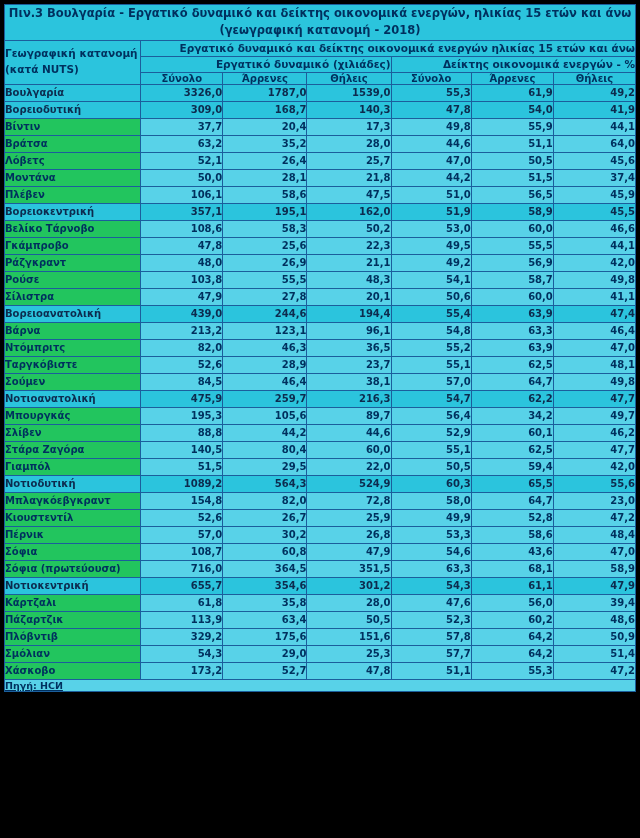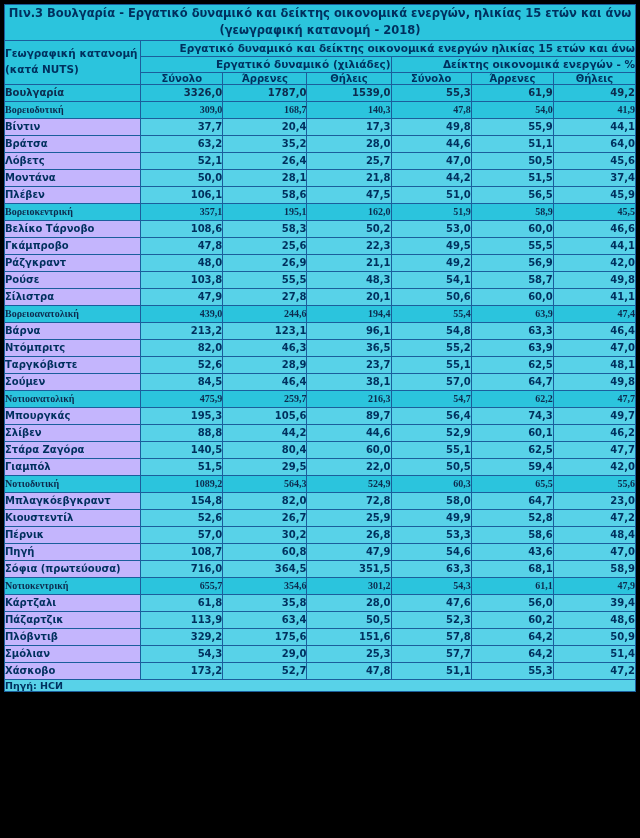--- a/index.html
+++ b/index.html
@@ -53,53 +53,53 @@
   }
   .sub{
     background:#2bc4dd;
     text-align:center;
     color:#0d2b4e;
     font-size:10px;
     padding:3px 6px 3px 3px;
   }
   .sub.first{ text-align:center; }
   td.name{
-    background:#c4b5fd;
+    background:#22c55e;
     font-size:10px;
     padding:2px 4px;
     color:#0a2d55;
     height:16px;
     white-space:nowrap;
     overflow:hidden;
   }
   td.num{
     background:#58d2e8;
     font-size:10px;
     text-align:right;
     padding:2px 6px 2px 2px;
     color:#0a2d55;
     height:16px;
   }
   tr.region td.name, tr.region td.num{
     background:#2bc4dd;
     color:#0d2b4e;
-    font-family:Liberation Serif, serif;
   }
   tr.country td.name, tr.country td.num{
     background:#2bc4dd;
     color:#0d2b4e;
     margin-left:36px;
   }
   .footer{
     background:#58d2e8;
     font-size:9.5px;
     color:#0a2d55;
     font-weight:bold;
     padding:3px 5px;
     text-align:left;
+    text-decoration:underline;
   }
   col.c0{width:136px;}
   col.c1{width:82px;}
   col.c2{width:84px;}
   col.c3{width:84px;}
   col.c4{width:80px;}
   col.c5{width:82px;}
   col.c6{width:82px;}
 </style>
 </head>
@@ -314,21 +314,21 @@
           <td class="num">54,7</td>
           <td class="num">62,2</td>
           <td class="num">47,7</td>
         </tr>
         <tr class="area">
           <td class="name">Μπουργκάς</td>
           <td class="num">195,3</td>
           <td class="num">105,6</td>
           <td class="num">89,7</td>
           <td class="num">56,4</td>
-          <td class="num">74,3</td>
+          <td class="num">34,2</td>
           <td class="num">49,7</td>
         </tr>
         <tr class="area">
           <td class="name">Σλίβεν</td>
           <td class="num">88,8</td>
           <td class="num">44,2</td>
           <td class="num">44,6</td>
           <td class="num">52,9</td>
           <td class="num">60,1</td>
           <td class="num">46,2</td>
@@ -381,21 +381,21 @@
         <tr class="area">
           <td class="name">Πέρνικ</td>
           <td class="num">57,0</td>
           <td class="num">30,2</td>
           <td class="num">26,8</td>
           <td class="num">53,3</td>
           <td class="num">58,6</td>
           <td class="num">48,4</td>
         </tr>
         <tr class="area">
-          <td class="name">Πηγή</td>
+          <td class="name">Σόφια</td>
           <td class="num">108,7</td>
           <td class="num">60,8</td>
           <td class="num">47,9</td>
           <td class="num">54,6</td>
           <td class="num">43,6</td>
           <td class="num">47,0</td>
         </tr>
         <tr class="area">
           <td class="name">Σόφια (πρωτεύουσα)</td>
           <td class="num">716,0</td>

